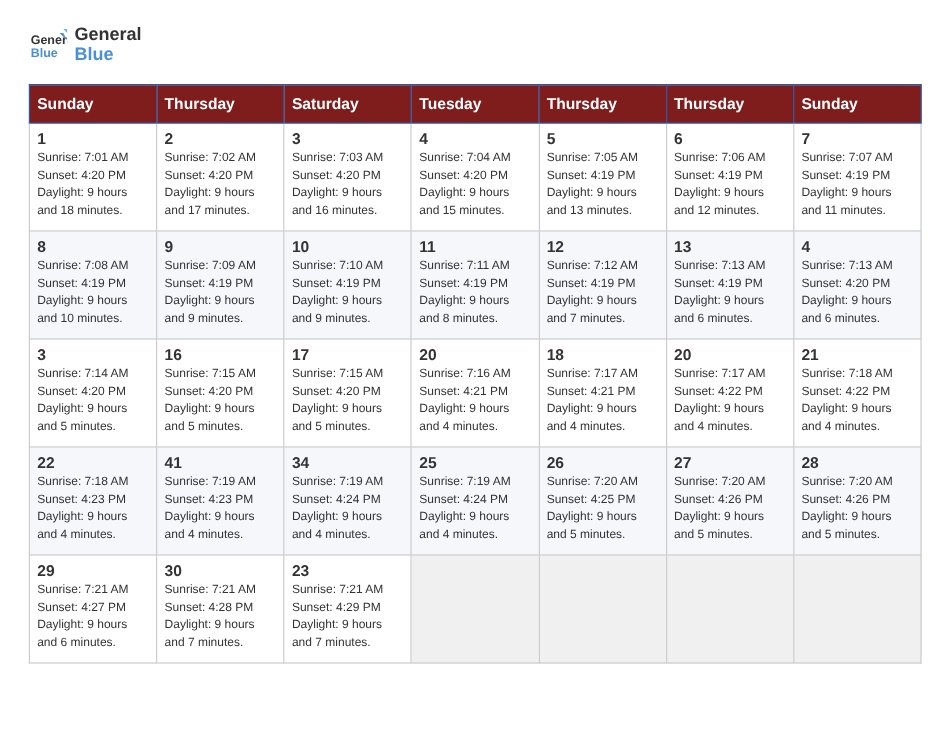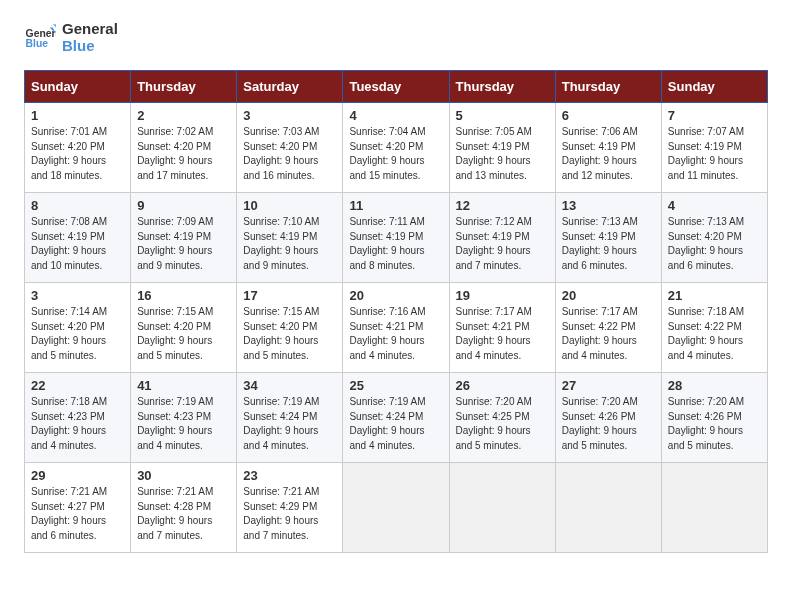--- a/index.html
+++ b/index.html
@@ -184,21 +184,21 @@
         </td>
         <td>
           <span class="day-num">17</span>
           <div class="day-info">Sunrise: 7:15 AM<br>Sunset: 4:20 PM<br>Daylight: 9 hours and 5 minutes.</div>
         </td>
         <td>
           <span class="day-num">20</span>
           <div class="day-info">Sunrise: 7:16 AM<br>Sunset: 4:21 PM<br>Daylight: 9 hours and 4 minutes.</div>
         </td>
         <td>
-          <span class="day-num">19</span>
+          <span class="day-num">18</span>
           <div class="day-info">Sunrise: 7:17 AM<br>Sunset: 4:21 PM<br>Daylight: 9 hours and 4 minutes.</div>
         </td>
         <td>
           <span class="day-num">20</span>
           <div class="day-info">Sunrise: 7:17 AM<br>Sunset: 4:22 PM<br>Daylight: 9 hours and 4 minutes.</div>
         </td>
         <td>
           <span class="day-num">21</span>
           <div class="day-info">Sunrise: 7:18 AM<br>Sunset: 4:22 PM<br>Daylight: 9 hours and 4 minutes.</div>
         </td>

